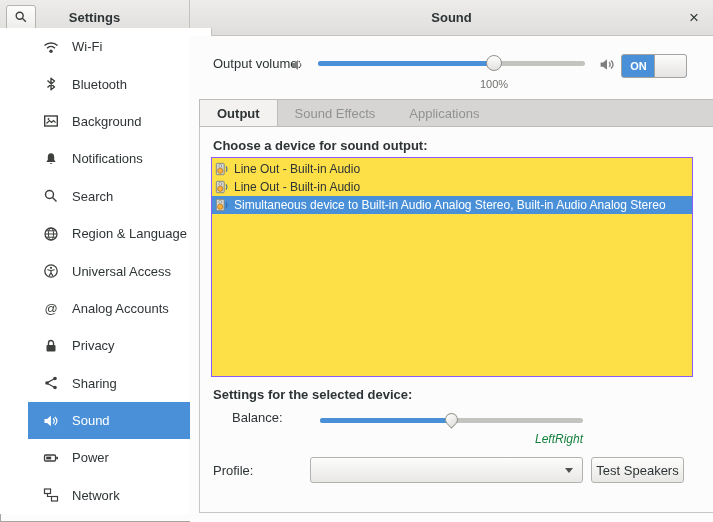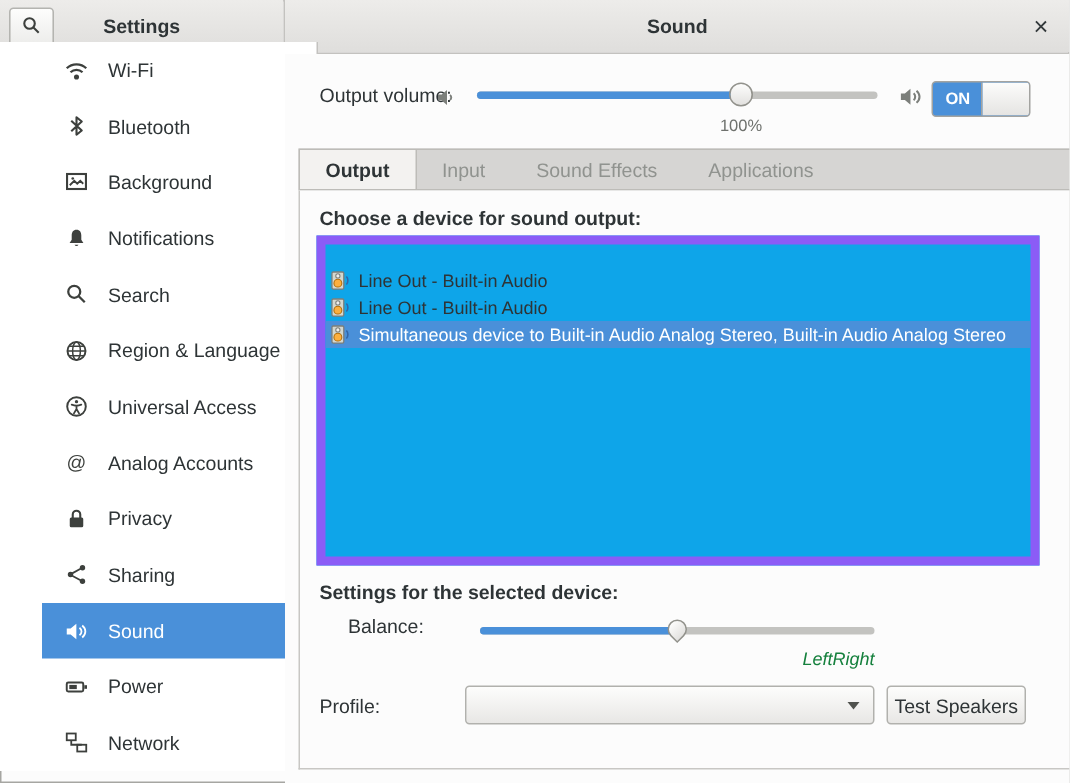--- a/index.html
+++ b/index.html
@@ -56,22 +56,22 @@
     background:linear-gradient(#fcfcfb,#e5e4e2);border-left:1px solid #a3a3a0;border-radius:0 2px 2px 0;}
 
   
   .notebook{position:absolute;left:9px;top:63px;width:558px;}
   .tabstrip{display:flex;height:28px;background:#d6d5d3;border:1px solid #bdbcb8;box-sizing:border-box;}
   .tab{display:flex;align-items:center;padding:0 17px;color:#90938f;cursor:pointer;}
   .tab.active{background:#f3f2f0;color:#2e3436;font-weight:bold;border-right:1px solid #bdbcb8;}
   .page{position:relative;height:386px;background:#fcfcfc;border:1px solid #c8c7c4;border-top:none;box-sizing:border-box;}
 
   .choose-label{position:absolute;left:13px;top:11px;font-weight:bold;}
-  .listbox{position:absolute;left:11px;top:30px;width:482px;height:220px;background:#0ea5e9;
-    border:6px solid #8b5cf6;box-sizing:border-box;overflow:hidden;padding-top:15px;}
+  .listbox{position:absolute;left:11px;top:30px;width:482px;height:220px;background:#fde047;
+    border:1px solid #8b5cf6;box-sizing:border-box;overflow:hidden;padding-top:2px;}
   .device-row{height:18px;display:flex;align-items:center;gap:5px;padding:0 3px;
     font-size:12px;white-space:nowrap;cursor:pointer;}
   .device-row.selected{background:#4a90d9;color:#ffffff;}
   .device-icon{width:14px;height:14px;flex:0 0 14px;}
   .device-icon svg{display:block;}
 
   .settings-label{position:absolute;left:13px;top:260px;font-weight:bold;}
   .balance-label{position:absolute;left:32px;top:283px;}
   .slider-balance{left:120px;top:285px;width:263px;height:16px;}
   .slider-balance .fill{width:50%;}
@@ -278,21 +278,20 @@
     </span>
 
     <div class="switch">
       <span class="switch-label">ON</span>
       <span class="switch-knob"></span>
     </div>
 
     <div class="notebook">
       <div class="tabstrip">
         <div class="tab active">Output</div>
-        <div class="tab">Input</div>
         <div class="tab">Sound Effects</div>
         <div class="tab">Applications</div>
       </div>
 
       <div class="page">
 
         <span class="choose-label">Choose a device for sound output:</span>
 
         <div class="listbox">
 

